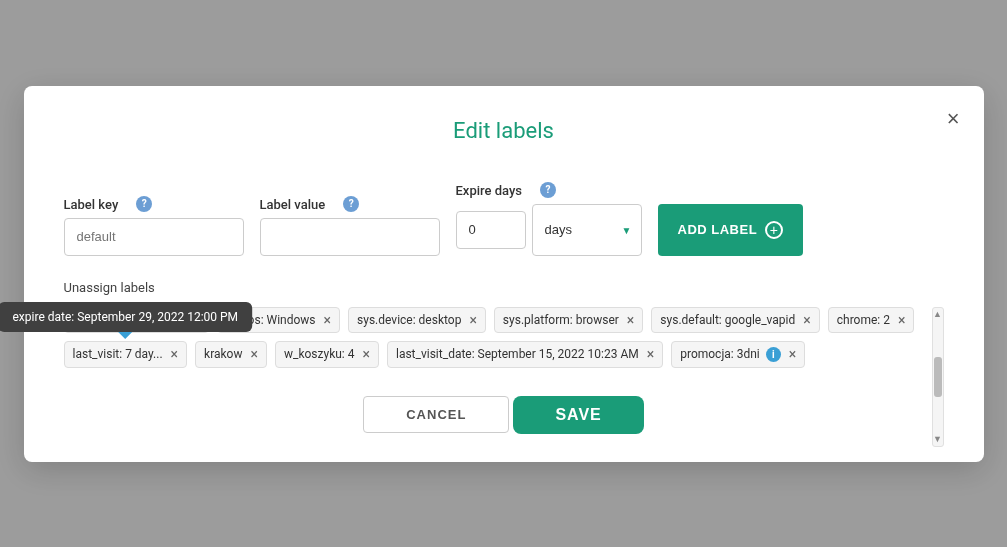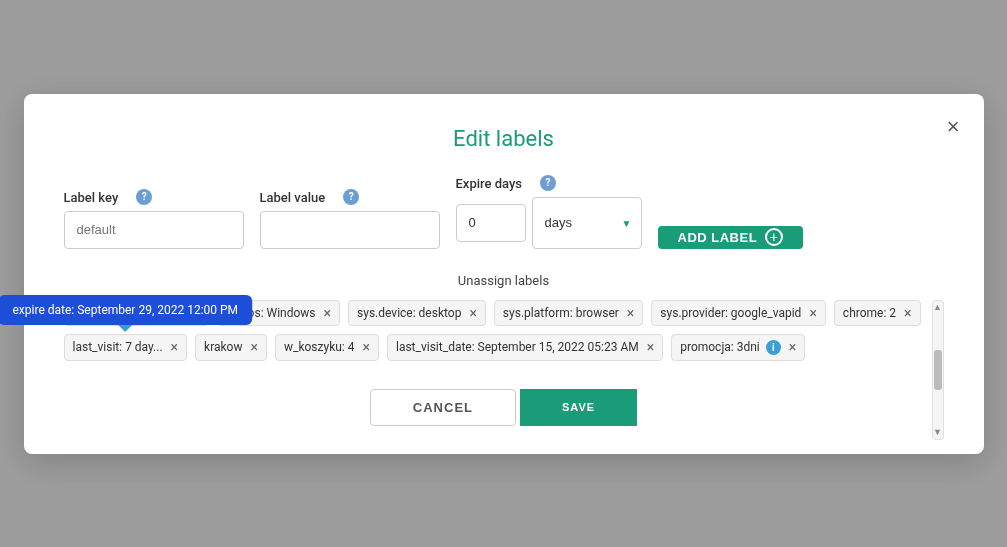--- a/index.html
+++ b/index.html
@@ -138,21 +138,21 @@
       pointer-events: none;
       color: #1a9c78;
       font-size: 10px;
     }
     .add-label-btn {
       background: #1a9c78;
       color: #fff;
       border: none;
       border-radius: 4px;
       padding: 0 20px;
-      height: 23px;
+      height: 52px;
       font-size: 13px;
       font-weight: 700;
       letter-spacing: 0.5px;
       cursor: pointer;
       display: flex;
       align-items: center;
       gap: 8px;
       white-space: nowrap;
       margin-top: 37px;
     }
@@ -163,21 +163,20 @@
       border-radius: 50%;
       display: flex;
       align-items: center;
       justify-content: center;
       font-size: 14px;
       font-weight: 300;
       line-height: 1;
     }
     .unassign-section {
       margin-bottom: 20px;
-      text-align: center;
     }
     .tags-container {
       display: flex;
       flex-wrap: wrap;
       gap: 8px;
       padding-right: 20px;
       position: relative;
     }
     .tag {
       display: inline-flex;
@@ -207,21 +206,21 @@
       font-size: 10px;
       display: inline-flex;
       align-items: center;
       justify-content: center;
       font-weight: 700;
       cursor: pointer;
       position: relative;
     }
     .tooltip {
       position: absolute;
-      background: #1d4ed8;
+      background: #404040;
       color: #fff;
       border-radius: 6px;
       padding: 8px 14px;
       font-size: 12px;
       white-space: nowrap;
       top: -40px;
       left: 50%;
       transform: translateX(-50%);
       z-index: 100;
       pointer-events: none;
@@ -261,39 +260,40 @@
       width: 8px;
       height: 40px;
       background: #bbb;
       border-radius: 3px;
     }
     .modal-footer {
       display: flex;
       justify-content: center;
       gap: 4px;
       margin-top: 28px;
+      align-items: center;
     }
     .cancel-btn {
       background: #fff;
       color: #555;
       border: 1.5px solid #ccc;
       border-radius: 4px;
       padding: 10px 42px;
       font-size: 13px;
       font-weight: 700;
       letter-spacing: 1px;
       cursor: pointer;
     }
     .save-btn {
       background: #1a9c78;
       color: #fff;
       border: none;
-      border-radius: 0;
+      border-radius: 8px;
       padding: 10px 42px;
-      font-size: 11px;
+      font-size: 16px;
       font-weight: 700;
       letter-spacing: 1px;
       cursor: pointer;
     }
     .expire-row {
       display: flex;
       align-items: center;
       gap: 6px;
     }
     .tags-area {
@@ -374,21 +374,21 @@
           <span class="tag">
             <span>sys.device: desktop</span>
             <span class="tag-close">×</span>
           </span>
           <span class="tag">
             <span>sys.platform: browser</span>
             <span class="tag-close">×</span>
           </span>
 
           <span class="tag">
-            <span>sys.provider: google_vapid</span>
+            <span>sys.default: google_vapid</span>
             <span class="tag-close">×</span>
           </span>
           <span class="tag">
             <span>chrome: 2</span>
             <span class="tag-close">×</span>
           </span>
 
           <span class="tag" style="position:relative;">
             <span>last_visit: 7 day...</span>
             <span class="tag-close">×</span>
@@ -397,21 +397,21 @@
           <span class="tag">
             <span>krakow</span>
             <span class="tag-close">×</span>
           </span>
 
           <span class="tag">
             <span>w_koszyku: 4</span>
             <span class="tag-close">×</span>
           </span>
           <span class="tag">
-            <span>last_visit_date: September 15, 2022 05:23 AM</span>
+            <span>last_visit_date: September 15, 2022 10:23 AM</span>
             <span class="tag-close">×</span>
           </span>
           <span class="tag">
             <span>promocja: 3dni</span>
             <span class="tag-info">i</span>
             <span class="tag-close">×</span>
           </span>
 
         </div>
 

